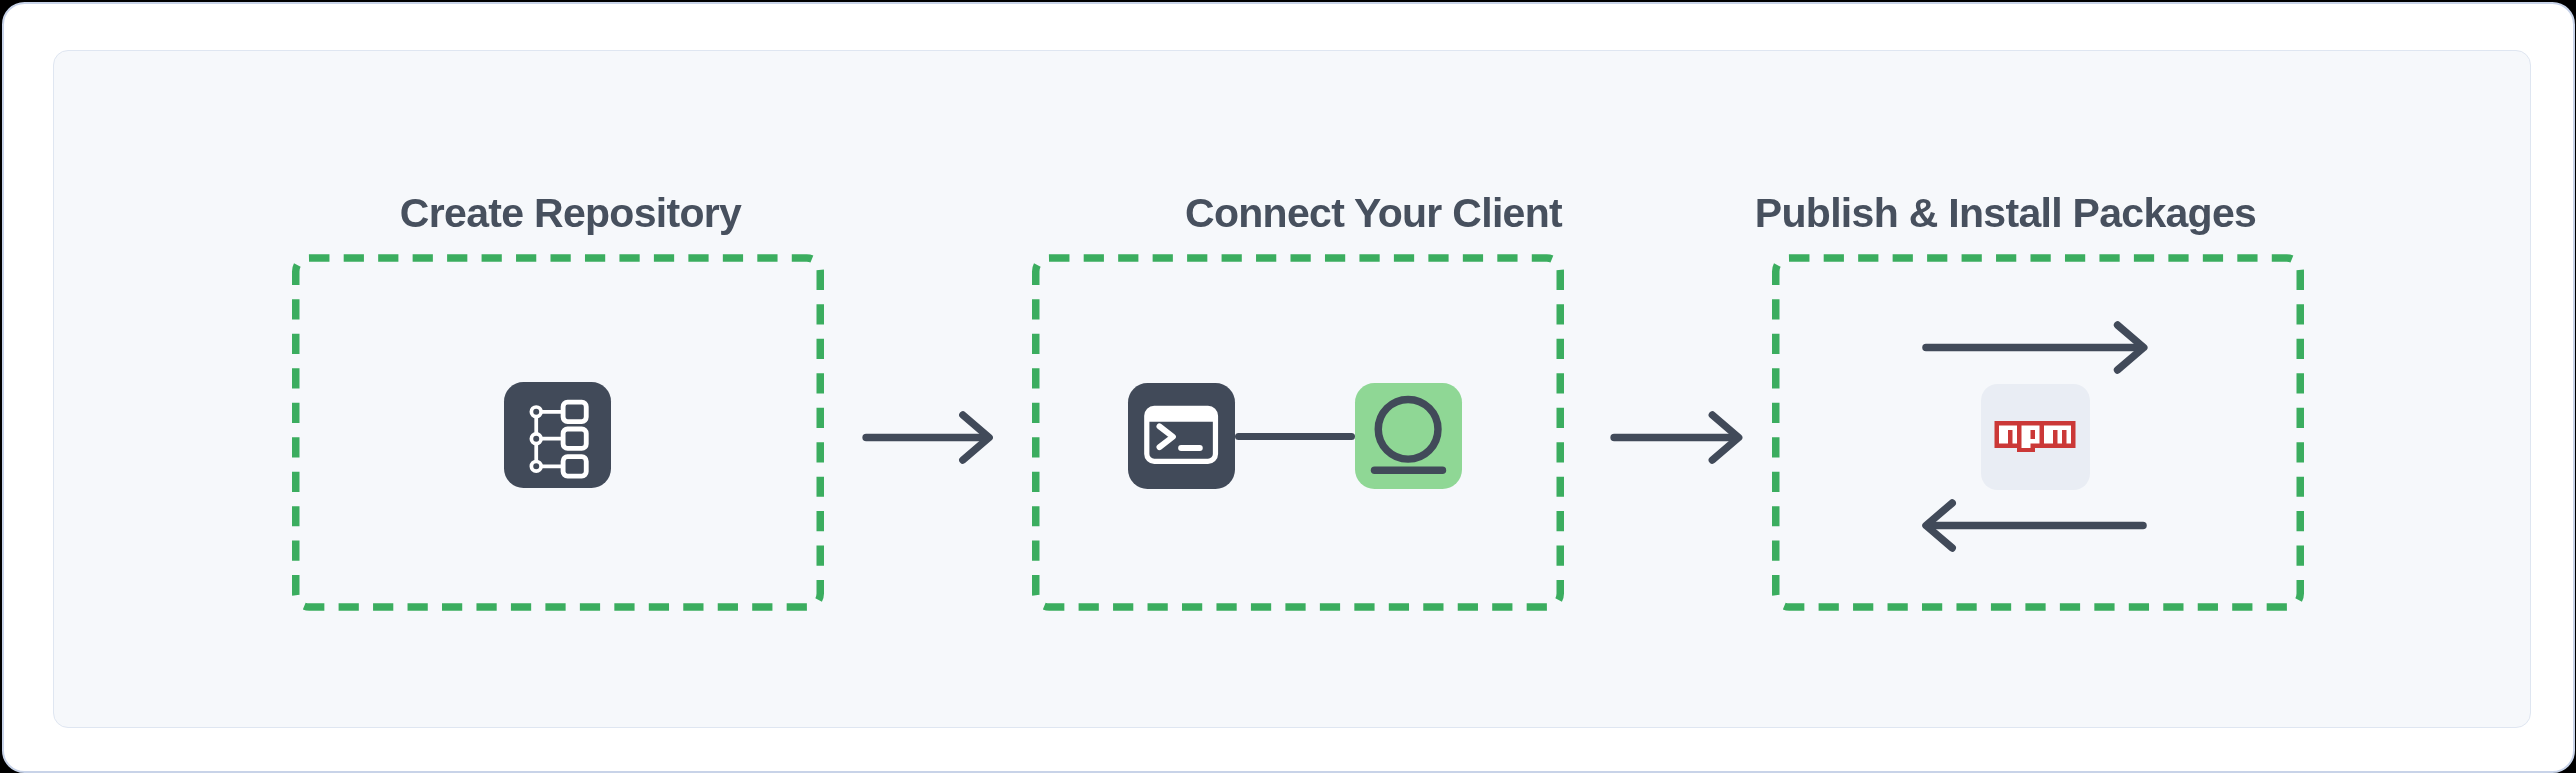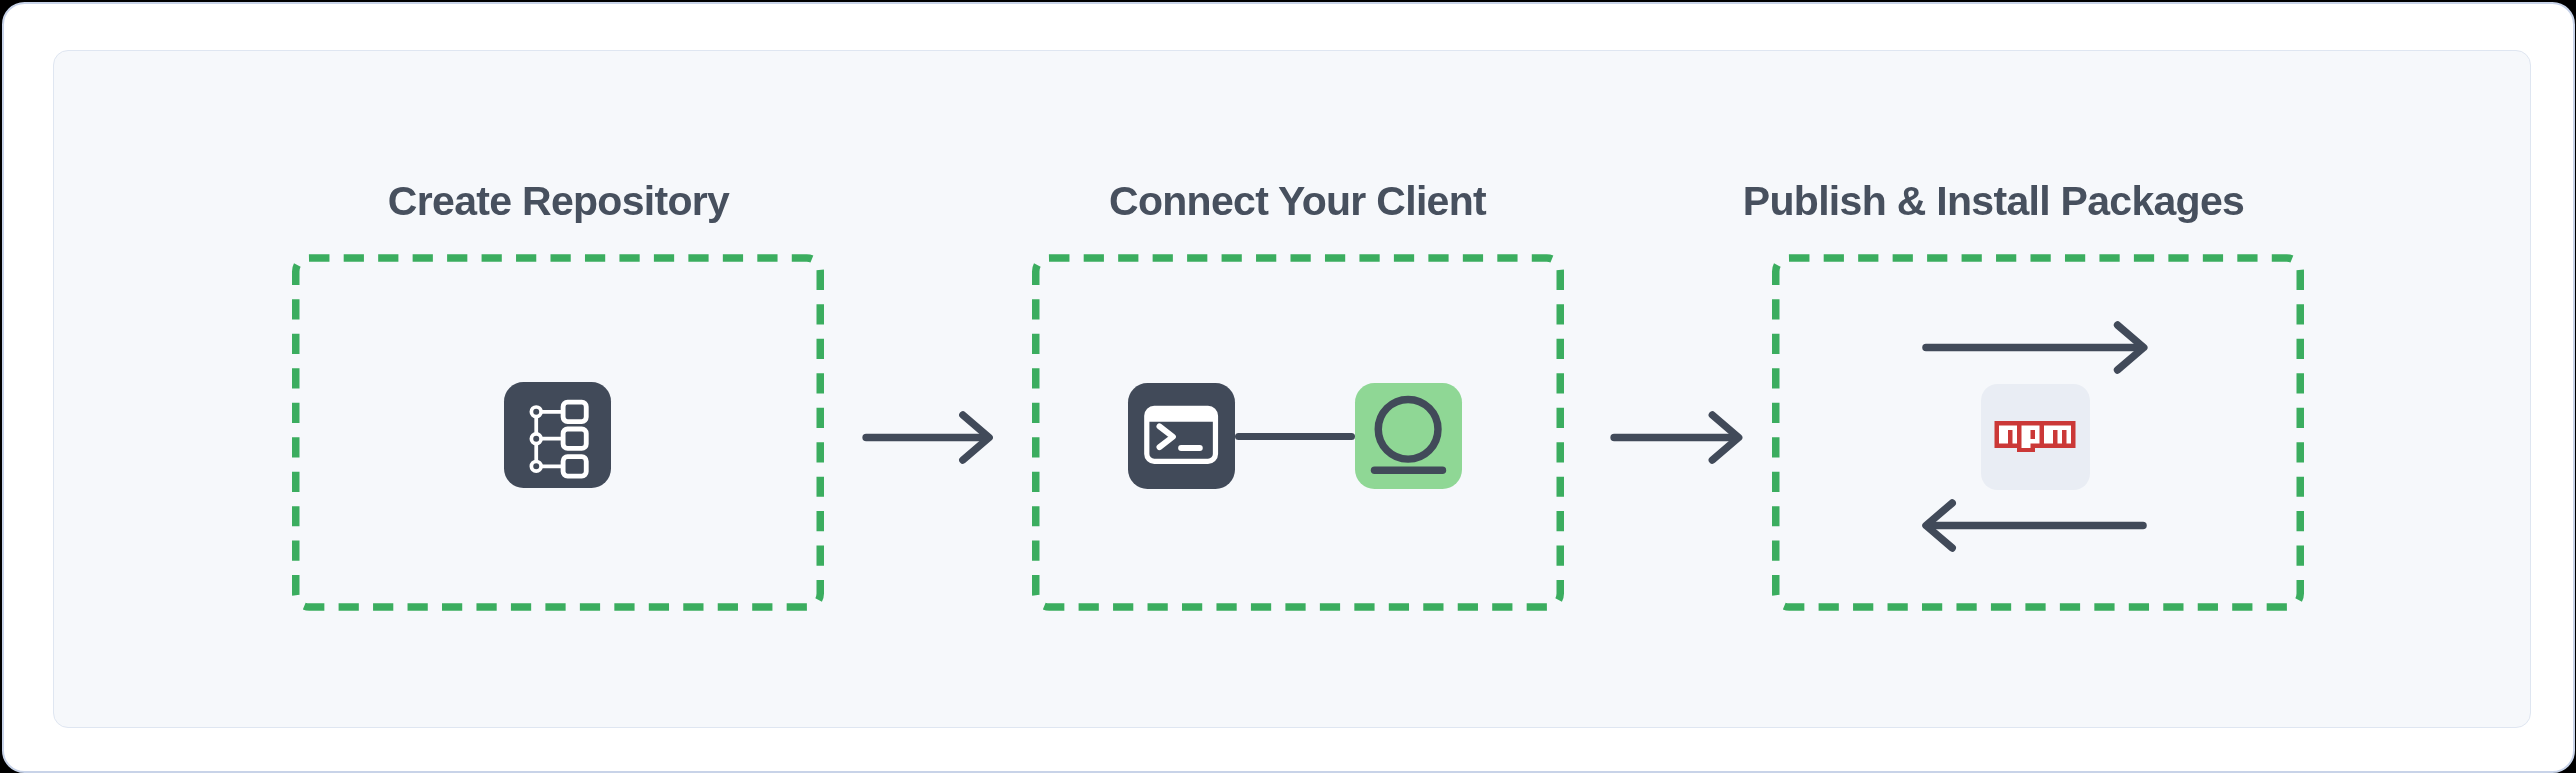--- a/index.html
+++ b/index.html
@@ -13,21 +13,21 @@
     position:absolute;inset:1.5px;background:var(--frame-bg,#fff);
     border:2.2px solid var(--frame-border,#c8d3e8);border-radius:22.5px;
   }
   .card{
     position:absolute;left:49px;top:46px;width:2476px;height:676px;
     background:var(--card-bg,#f6f8fb);
     border:1.5px solid var(--card-border,#dfe6f1);border-radius:15px;
   }
   .step-title{
     position:absolute;top:129px;transform:translateX(-50%);
-    margin:0;font-size:41px;line-height:42px;font-weight:700;
+    margin:12px;font-size:41px;line-height:42px;font-weight:700;
     letter-spacing:-0.7px;color:var(--title,#47505e);white-space:nowrap;
   }
   .dashed-box{position:absolute;top:203px;width:532px;height:357px;}
   .dashed-rect{
     fill:none;stroke:var(--green,#3bad5f);stroke-width:10;
     stroke-dasharray:27 19;
   }
   .chip{position:absolute;width:107px;height:106px;border-radius:19.5px;}
   .chip.slate{background:var(--ink,#414a59);}
   .chip.green{background:var(--green-light,#8fd795);}
@@ -73,21 +73,21 @@
         <circle class="wnode" cx="43" cy="76" r="6.5"></circle>
         <circle class="wnode" cx="43" cy="113" r="6.5"></circle>
       </svg>
     </div>
 
     <svg class="arrow" style="left:806px;top:349px" width="139" height="75" viewBox="0 0 185 100">
       <line class="arrow-stroke" x1="8" y1="50" x2="168" y2="50"></line>
       <polyline class="arrow-stroke" points="137,20 172,50 137,80"></polyline>
     </svg>
 
-    <h2 class="step-title" style="left:1244px">Connect Your Client</h2>
+    <h2 class="step-title" style="left:1308px">Connect Your Client</h2>
     <svg class="dashed-box" style="left:978px" viewBox="0 0 710 476">
       <rect class="dashed-rect" x="5" y="5" width="700" height="466" rx="18"></rect>
     </svg>
     <div class="connector"></div>
     <div class="chip slate" style="left:1074px;top:332px">
       <svg viewBox="0 0 143 142">
         <rect class="twin" x="25" y="34" width="92" height="71" rx="10"></rect>
         <path class="tbar" d="M25,52 v-8 a10,10 0 0 1 10,-10 h72 a10,10 0 0 1 10,10 v8 z"></path>
         <polyline class="tglyph" points="42,58 60,72 42,86"></polyline>
         <line class="tglyph" x1="71" y1="87" x2="96" y2="87"></line>

